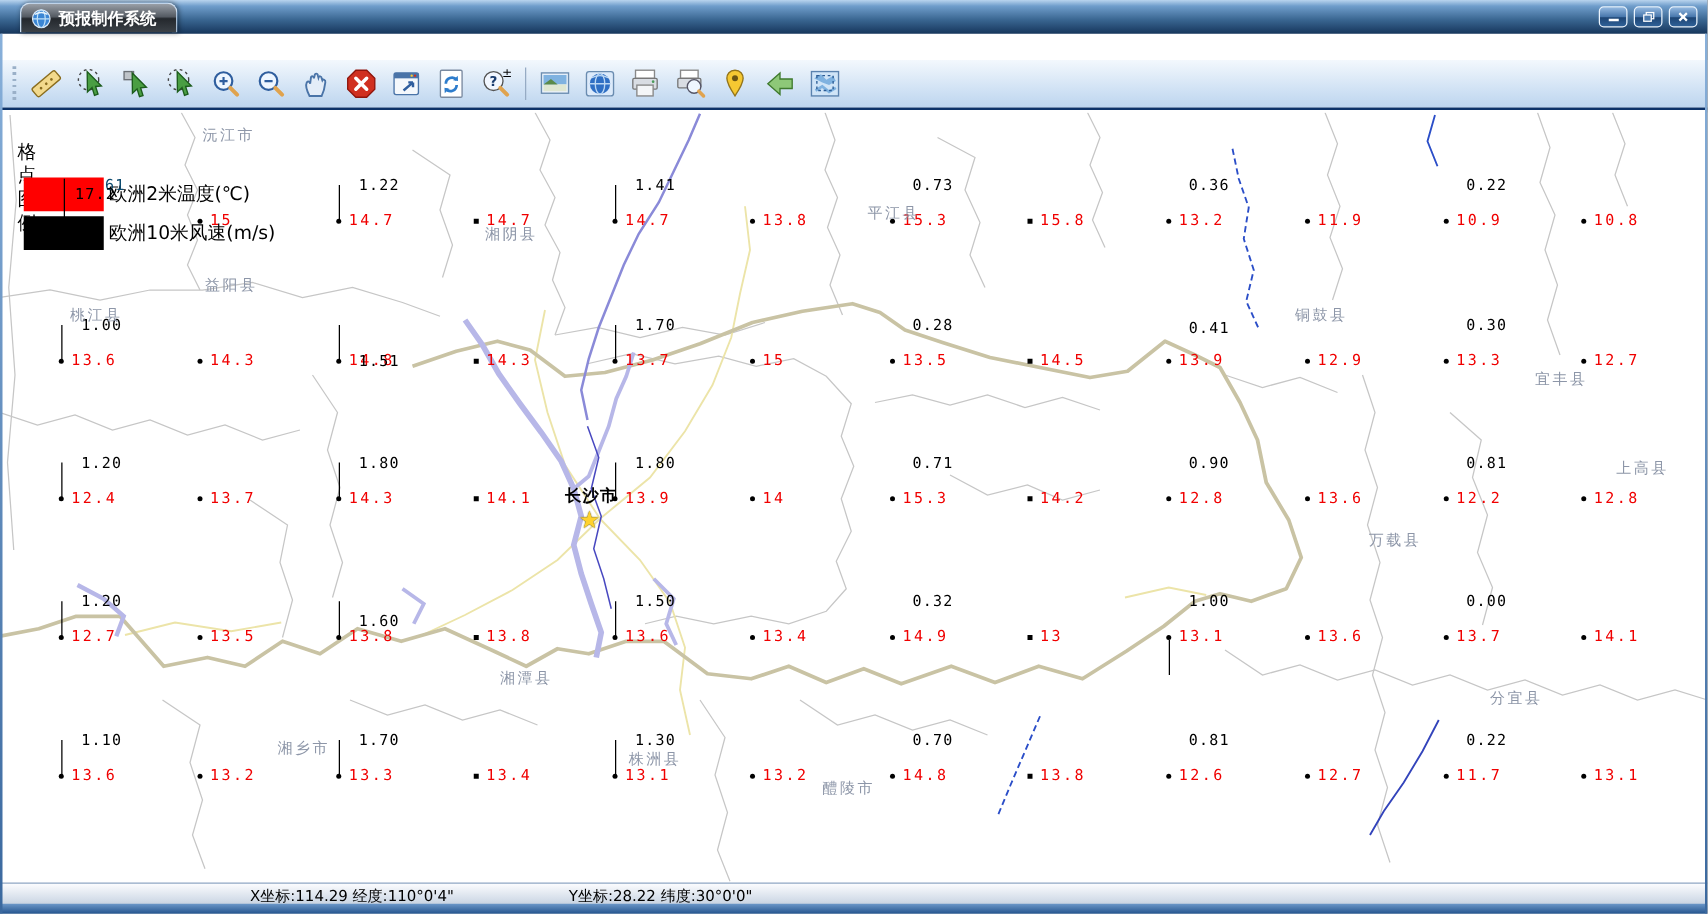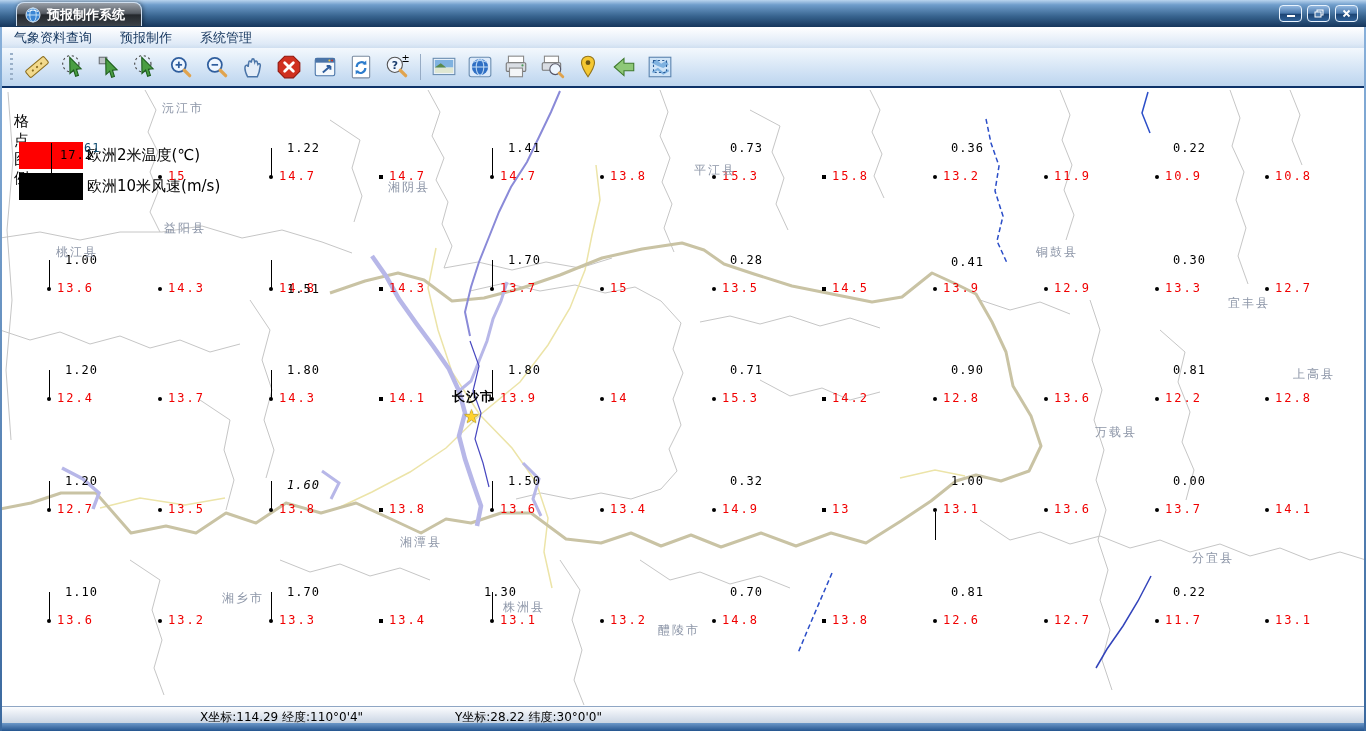--- a/index.html
+++ b/index.html
@@ -90,25 +90,20 @@
           </svg>
       </div>
       <div class="wbtn">
         <svg width="9" height="9" viewBox="0 0 9 9">
             <path d="M1.5 1.5 L7.5 7.5 M7.5 1.5 L1.5 7.5" stroke="#fff" stroke-width="1.8"></path>
           </svg>
       </div>
     </div>
   </div>
 
-  <div class="menubar">
-    <span class="menuitem">气象资料查询</span>
-    <span class="menuitem">预报制作</span>
-    <span class="menuitem">系统管理</span>
-  </div>
 
   <div class="toolbar">
     <div class="grip"></div>
 
     <div class="tbtn">
       <svg width="26" height="26" viewBox="0 0 24 24">
         <g transform="rotate(-40 12 12)">
             <rect x="1" y="8" width="22" height="8" rx="1.5" fill="#f2d98c" stroke="#8a6d1f"></rect>
         <circle cx="7" cy="12" r="1" fill="#8a6d1f"></circle>
             <circle cx="12" cy="12" r="1" fill="#8a6d1f"></circle>
@@ -405,21 +400,21 @@
         <div class="tv" style="left: 1275px; top: 301px;">12.8</div>
         <div class="barb" style="left: 49px; top: 391px;"></div>
         <div class="dot" style="left: 47px; top: 418px;"></div>
         <div class="tv" style="left: 57px; top: 412px;">12.7</div>
         <div class="wv" style="left: 65px; top: 384px;">1.20</div>
         <div class="dot" style="left: 158px; top: 418px;"></div>
         <div class="tv" style="left: 168px; top: 412px;">13.5</div>
         <div class="barb" style="left: 271px; top: 391px;"></div>
         <div class="dot" style="left: 269px; top: 418px;"></div>
         <div class="tv" style="left: 279px; top: 412px;">13.8</div>
-        <div class="wv" style="left: 287px; top: 388px; font-style: italic;">1.60</div>
+        <div class="wv" style="left: 287px; top: 400px;">1.60</div>
         <div class="dot sq" style="left: 379px; top: 418px;"></div>
         <div class="tv" style="left: 389px; top: 412px;">13.8</div>
         <div class="barb" style="left: 492px; top: 391px;"></div>
         <div class="dot" style="left: 490px; top: 418px;"></div>
         <div class="tv" style="left: 500px; top: 412px;">13.6</div>
         <div class="wv" style="left: 508px; top: 384px;">1.50</div>
         <div class="dot" style="left: 600px; top: 418px;"></div>
         <div class="tv" style="left: 610px; top: 412px;">13.4</div>
         <div class="dot" style="left: 712px; top: 418px;"></div>
         <div class="tv" style="left: 722px; top: 412px;">14.9</div>
@@ -445,21 +440,21 @@
         <div class="tv" style="left: 168px; top: 523px;">13.2</div>
         <div class="barb" style="left: 271px; top: 502px;"></div>
         <div class="dot" style="left: 269px; top: 529px;"></div>
         <div class="tv" style="left: 279px; top: 523px;">13.3</div>
         <div class="wv" style="left: 287px; top: 495px;">1.70</div>
         <div class="dot sq" style="left: 379px; top: 529px;"></div>
         <div class="tv" style="left: 389px; top: 523px;">13.4</div>
         <div class="barb" style="left: 492px; top: 502px;"></div>
         <div class="dot" style="left: 490px; top: 529px;"></div>
         <div class="tv" style="left: 500px; top: 523px;">13.1</div>
-        <div class="wv" style="left: 484px; top: 495px;">1.30</div>
+        <div class="wv" style="left: 508px; top: 495px;">1.30</div>
         <div class="dot" style="left: 600px; top: 529px;"></div>
         <div class="tv" style="left: 610px; top: 523px;">13.2</div>
         <div class="dot" style="left: 712px; top: 529px;"></div>
         <div class="tv" style="left: 722px; top: 523px;">14.8</div>
         <div class="wv" style="left: 730px; top: 495px;">0.70</div>
         <div class="dot sq" style="left: 822px; top: 529px;"></div>
         <div class="tv" style="left: 832px; top: 523px;">13.8</div>
         <div class="dot" style="left: 933px; top: 529px;"></div>
         <div class="tv" style="left: 943px; top: 523px;">12.6</div>
         <div class="wv" style="left: 951px; top: 495px;">0.81</div>

